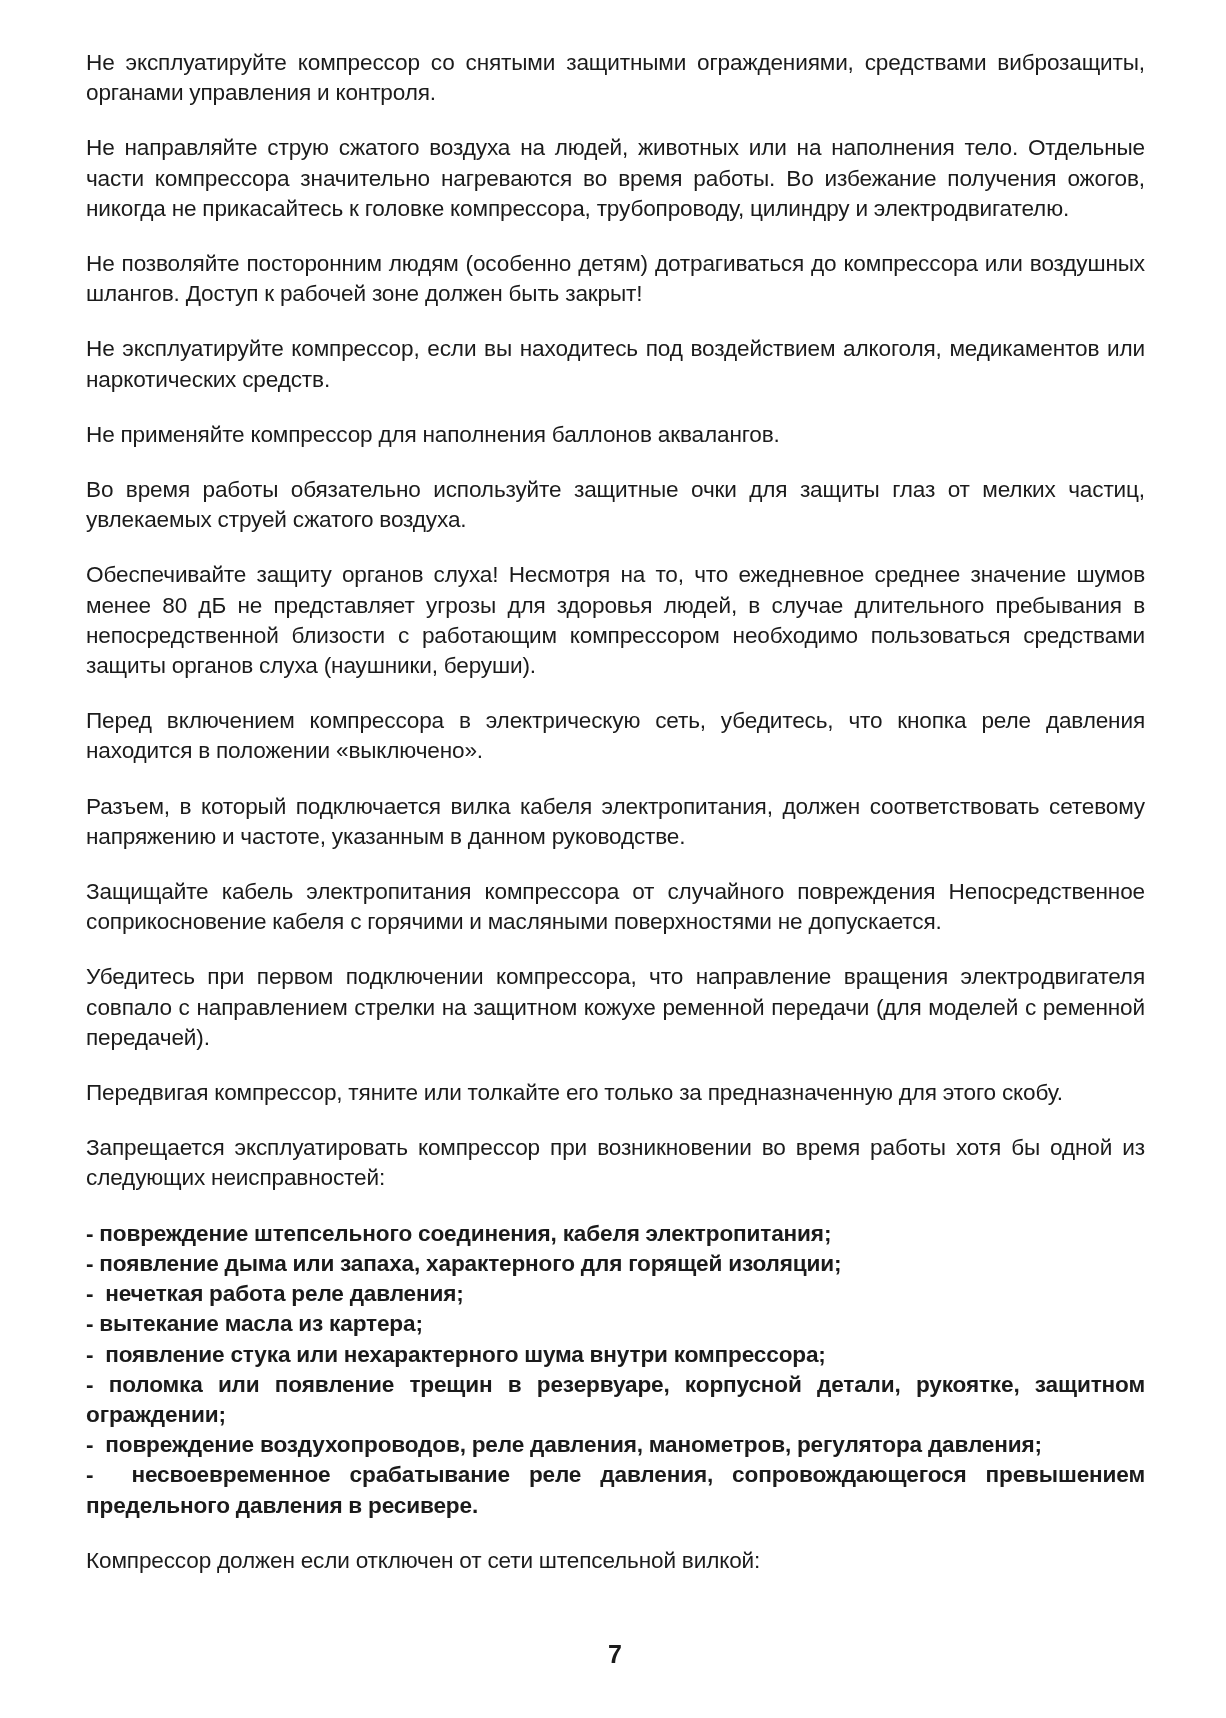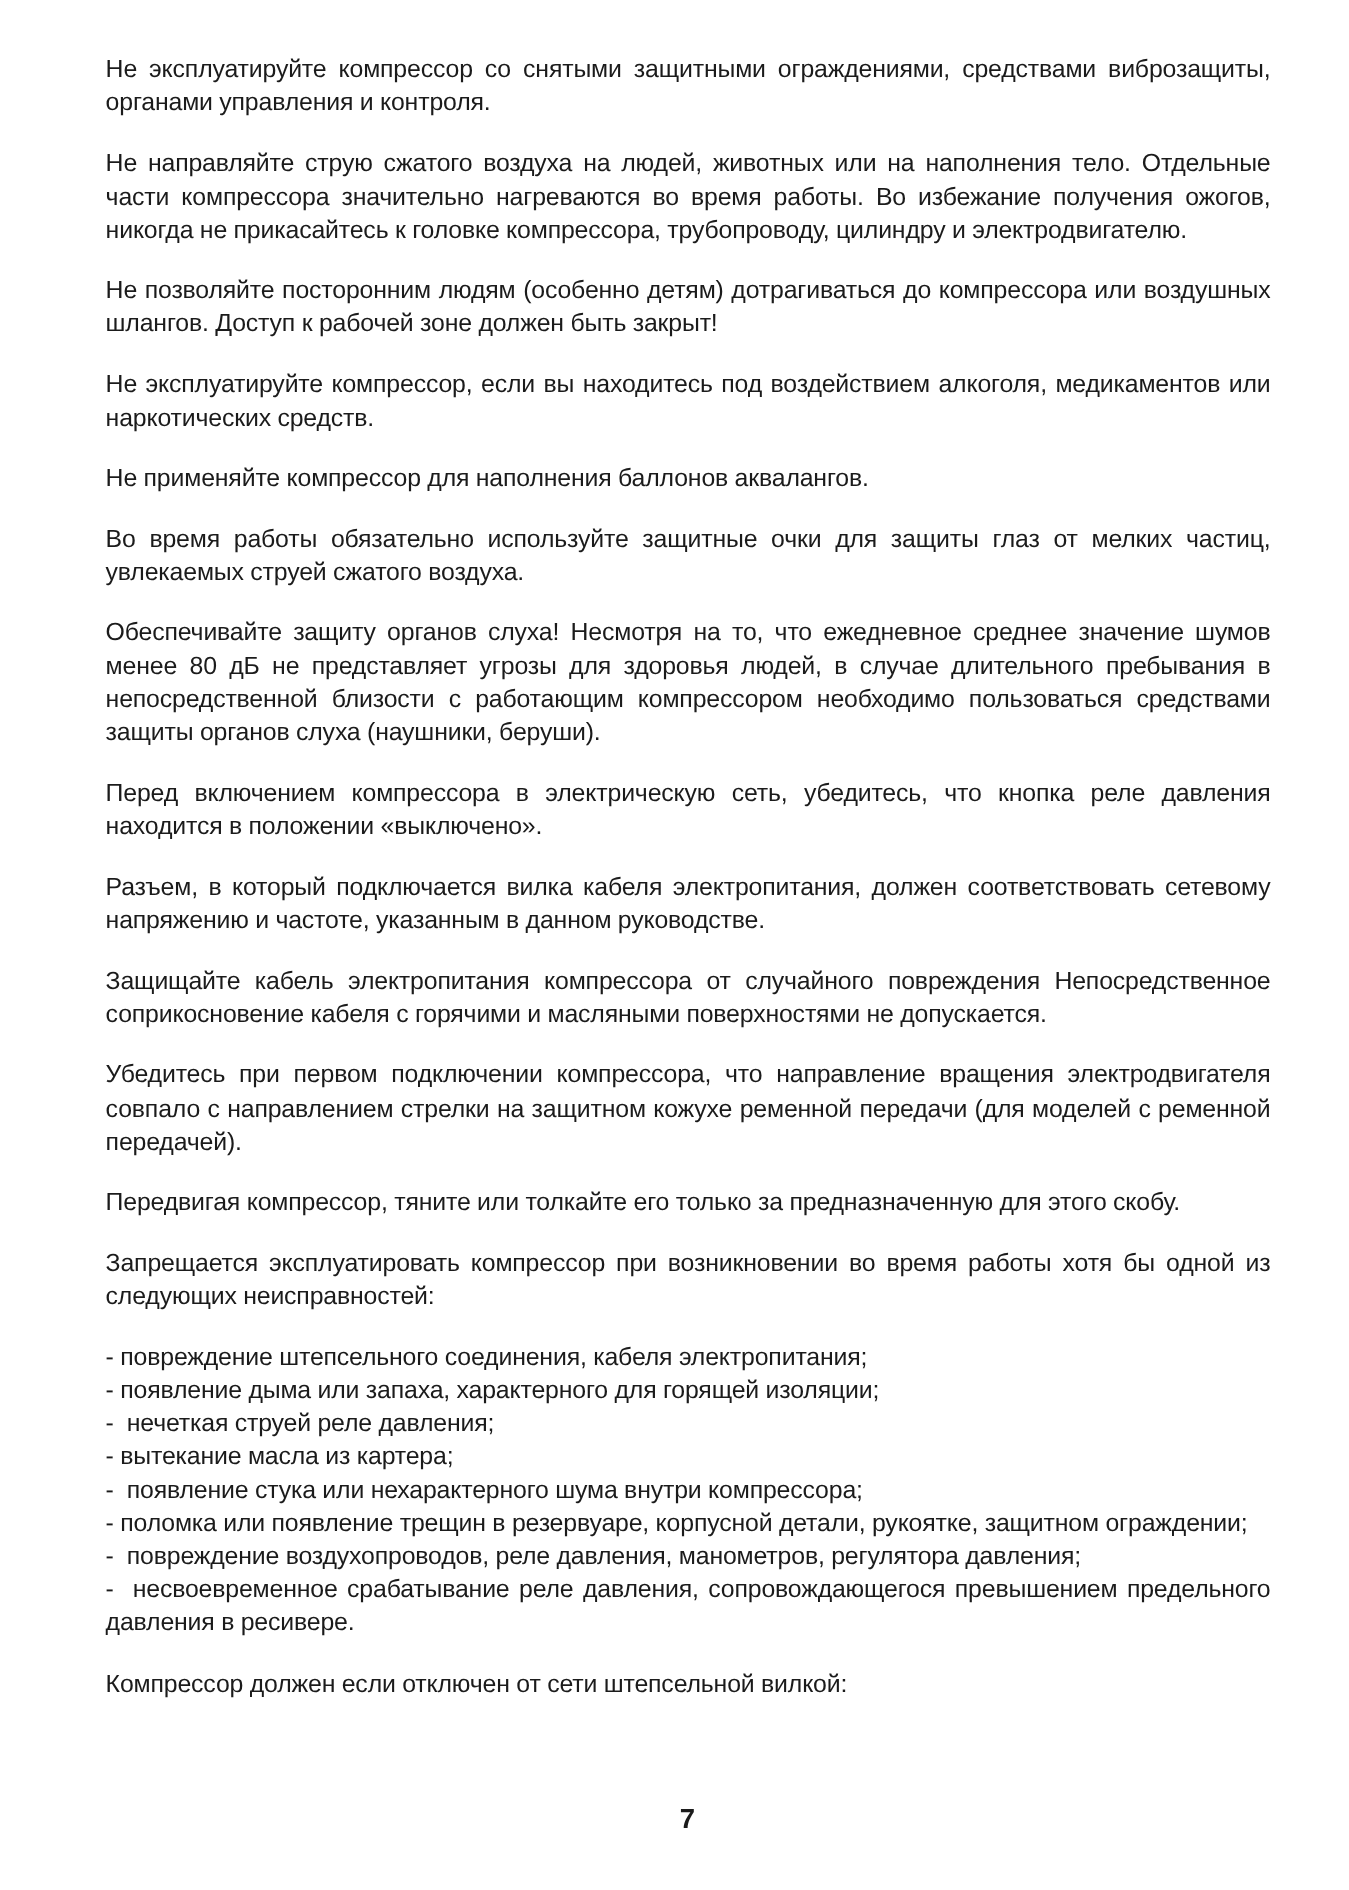--- a/index.html
+++ b/index.html
@@ -11,21 +11,21 @@
     width: 1226px;
     height: 1718px;
     font-family: "Liberation Sans", "DejaVu Sans", sans-serif;
     color: #1b1b1b;
     -webkit-font-smoothing: antialiased;
     position: relative;
     overflow: hidden;
   }
   .page {
     position: absolute;
-    left: 12px;
+    left: 2px;
     top: 0;
     width: 1110px;
     height: 1718px;
     box-sizing: border-box;
   }
   .content {
     position: absolute;
     left: 84px;
     top: 48px;
     width: 1059px;
@@ -49,20 +49,21 @@
   ul.fault-list li {
     margin: 0;
     padding: 0;
     font-size: 22.6px;
     line-height: 30.2px;
     text-align: justify;
     text-justify: inter-word;
     letter-spacing: -0.15px;
     word-spacing: -0.2px;
     white-space: pre-wrap;
+    font-weight: bold;
   }
   .page-number {
     position: absolute;
     left: 0;
     top: 1640px;
     width: 1226px;
     text-align: center;
     font-size: 25px;
     font-weight: bold;
     color: #1b1b1b;
@@ -85,21 +86,21 @@
     <p class="para">Перед включением компрессора в электрическую сеть, убедитесь, что кнопка реле давления находится в положении «выключено».</p>
     <p class="para">Разъем, в который подключается вилка кабеля электропитания, должен соответствовать сетевому напряжению и частоте, указанным в данном руководстве.</p>
     <p class="para">Защищайте кабель электропитания компрессора от случайного повреждения Непосредственное соприкосновение кабеля с горячими и масляными поверхностями не допускается.</p>
     <p class="para">Убедитесь при первом подключении компрессора, что направление вращения электродвигателя совпало с направлением стрелки на защитном кожухе ременной передачи (для моделей с ременной передачей).</p>
     <p class="para">Передвигая компрессор, тяните или толкайте его только за предназначенную для этого скобу.</p>
     <p class="para">Запрещается эксплуатировать компрессор при возникновении во время работы хотя бы одной из следующих неисправностей:</p>
 
     <ul class="fault-list">
       <li>- повреждение штепсельного соединения, кабеля электропитания;</li>
       <li>- появление дыма или запаха, характерного для горящей изоляции;</li>
-      <li>-  нечеткая струей реле давления;</li>
+      <li>-  нечеткая работа реле давления;</li>
       <li>- вытекание масла из картера;</li>
       <li>-  появление стука или нехарактерного шума внутри компрессора;</li>
       <li>- поломка или появление трещин в резервуаре, корпусной детали, рукоятке, защитном ограждении;</li>
       <li>-  повреждение воздухопроводов, реле давления, манометров, регулятора давления;</li>
       <li>-  несвоевременное срабатывание реле давления, сопровождающегося превышением предельного давления в ресивере.</li>
     </ul>
 
     <p class="para">Компрессор должен если отключен от сети штепсельной вилкой:</p>
 
   </div>

